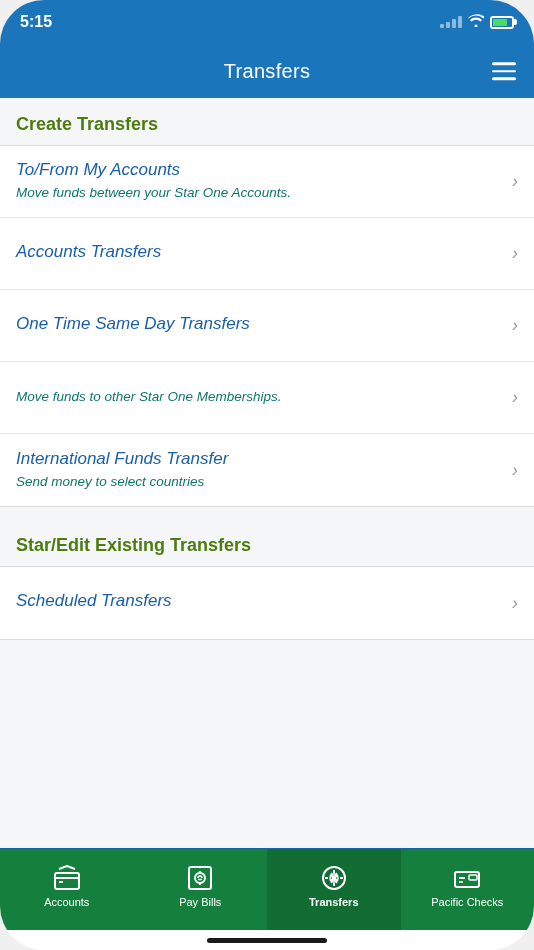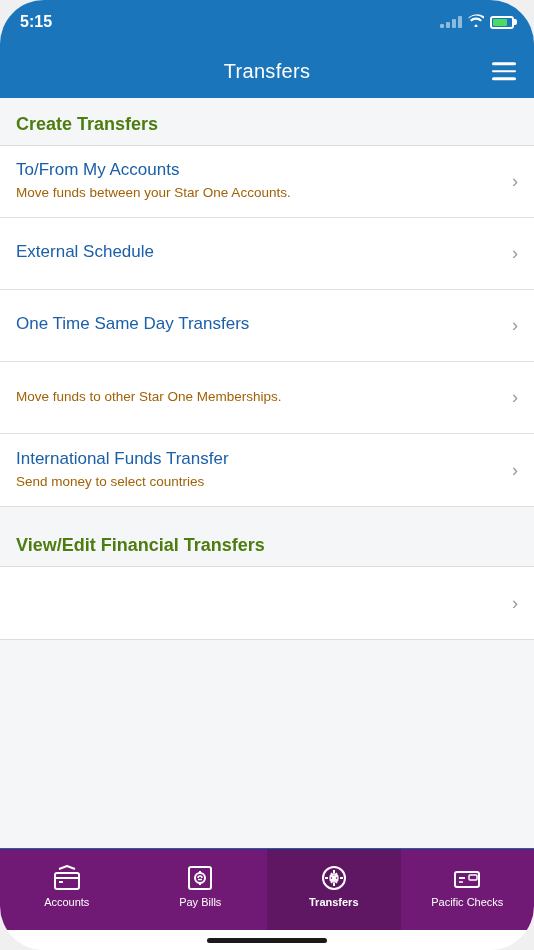--- a/index.html
+++ b/index.html
@@ -159,59 +159,60 @@
 
     .list-item {
       display: flex;
       align-items: center;
       justify-content: space-between;
       padding: 14px 16px 14px 16px;
       background: #fff;
       border-bottom: 1px solid #e0e4ea;
       cursor: pointer;
       min-height: 72px;
+      font-style: italic;
     }
 
     .list-item:last-child {
       border-bottom: none;
     }
 
     .list-item-content {
       flex: 1;
       padding-right: 12px;
     }
 
     .list-item-title {
       font-size: 17px;
       font-weight: 500;
       color: #1a5fa8;
       margin-bottom: 4px;
     }
 
     .list-item-desc {
       font-size: 13.5px;
-      color: #a16207;
+      color: #0f766e;
       line-height: 1.4;
     }
 
     .chevron {
       color: #999;
       font-size: 18px;
       font-weight: 300;
     }
 
     .section-gap {
       height: 12px;
       background: #f5f6f8;
     }
 
     
     .tab-bar {
       height: 82px;
-      background: #701a75;
+      background: #15803d;
       display: flex;
       align-items: stretch;
       flex-shrink: 0;
       border-top: 1px solid #1565a8;
     }
 
     .tab-item {
       flex: 1;
       display: flex;
       flex-direction: column;
@@ -311,21 +312,21 @@
       <div class="list-item">
         <div class="list-item-content">
           <div class="list-item-title">To/From My Accounts</div>
           <div class="list-item-desc">Move funds between your Star One Accounts.</div>
         </div>
         <div class="chevron">›</div>
       </div>
 
       <div class="list-item">
         <div class="list-item-content">
-          <div class="list-item-title">External Schedule</div>
+          <div class="list-item-title">Accounts Transfers</div>
         </div>
         <div class="chevron">›</div>
       </div>
 
       <div class="list-item">
         <div class="list-item-content">
           <div class="list-item-title">One Time Same Day Transfers</div>
         </div>
         <div class="chevron">›</div>
       </div>
@@ -342,26 +343,27 @@
           <div class="list-item-title">International Funds Transfer</div>
           <div class="list-item-desc">Send money to select countries</div>
         </div>
         <div class="chevron">›</div>
       </div>
 
     </div>
 
     <div class="section-gap"></div>
 
-    <div class="section-header">View/Edit Financial Transfers</div>
+    <div class="section-header">Star/Edit Existing Transfers</div>
 
     <div class="list-container">
 
       <div class="list-item">
         <div class="list-item-content">
+          <div class="list-item-title">Scheduled Transfers</div>
         </div>
         <div class="chevron">›</div>
       </div>
 
     </div>
 
   </div>
 
   <div class="tab-bar">
 

